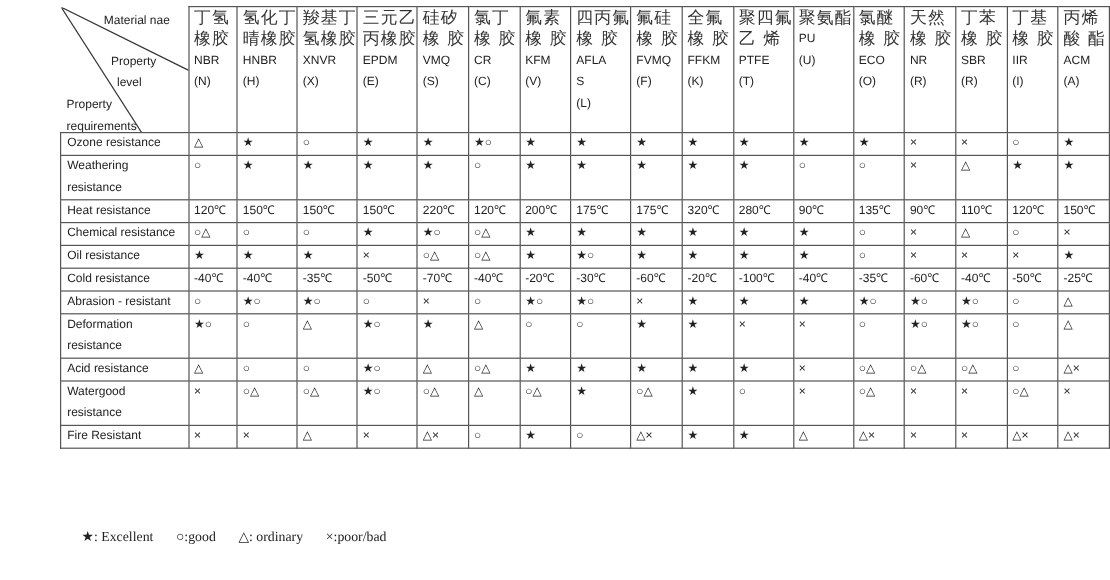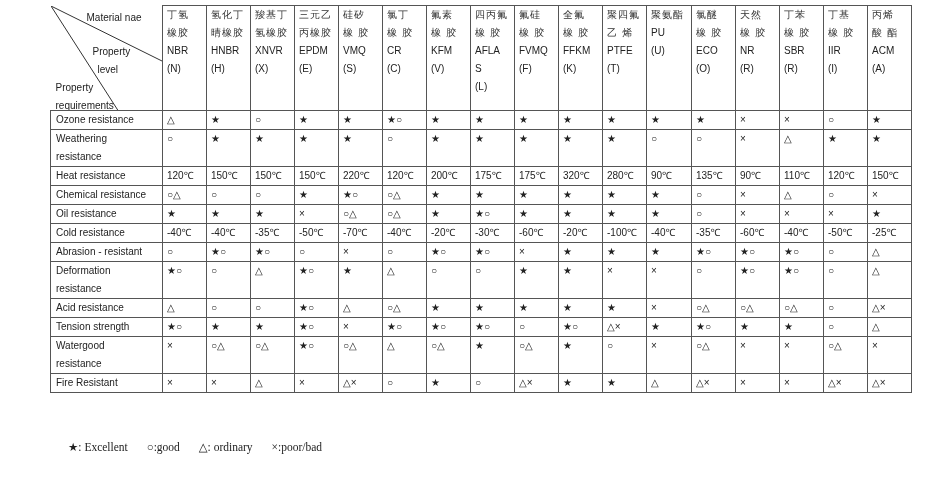--- a/index.html
+++ b/index.html
@@ -10,21 +10,21 @@
   td { border:1px solid #555; font-size:10px; line-height:18px; padding:0 0 0 4px;
        vertical-align:top; white-space:nowrap; overflow:hidden; }
   td.lbl { width:106px; padding-left:5px; border-left:1px solid #555;margin-top:12px; }
   td.lbl.wrap2 { white-space:normal; }
   td.col { width:39px; }
   td.colw { width:40px; }
   tr.hdr td { height:104px; border-top:1px solid #555; }
   tr.hdr td.corner { border:none; border-left:none; position:relative; padding:0; }
   tr.r1 td { height:18px; }
   tr.r2 td { height:36px; }
-  .hz { font-family:"DejaVu Serif", serif; font-size:10px; color:#333; display:block; line-height:18px; letter-spacing:1px; }
+  .hz { font-family:"DejaVu Serif", serif; font-size:14px; color:#333; display:block; line-height:18px; letter-spacing:1px; }
   .code, .abbr { display:block; line-height:18px; }
   .corner-svg { position:absolute; left:0; top:0; }
   .corner-txt { position:absolute; font-size:10px; white-space:nowrap; }
   .legend { position:absolute; left:68px; top:440px; font-family:"Liberation Serif", serif; font-size:11.5px; color:#222; }
   .legend span.item { margin-right:16px; }
 </style>
 </head>
 <body>
 
 <div class="wrap">
@@ -323,40 +323,20 @@
           <td class="col">★</td>
           <td class="col">★</td>
           <td class="col">★</td>
           <td class="colw">×</td>
           <td class="col">○△</td>
           <td class="col">○△</td>
           <td class="col">○△</td>
           <td class="col">○</td>
           <td class="col">△×</td>
         </tr>
-        <tr class="r1">
-          <td class="lbl"><span>Tension strength</span></td>
-          <td class="col">★○</td>
-          <td class="col">★</td>
-          <td class="col">★</td>
-          <td class="col">★○</td>
-          <td class="col">×</td>
-          <td class="col">★○</td>
-          <td class="col">★○</td>
-          <td class="col">★○</td>
-          <td class="col">○</td>
-          <td class="col">★○</td>
-          <td class="col">△×</td>
-          <td class="colw">★</td>
-          <td class="col">★○</td>
-          <td class="col">★</td>
-          <td class="col">★</td>
-          <td class="col">○</td>
-          <td class="col">△</td>
-        </tr>
         <tr class="r2">
           <td class="lbl wrap2">
             <div style="display: flex; padding-right: 4px;">
               <span>Water</span>
               <span>good</span>
             </div>
             <div>resistance</div>
           </td>
           <td class="col">×</td>
           <td class="col">○△</td>

